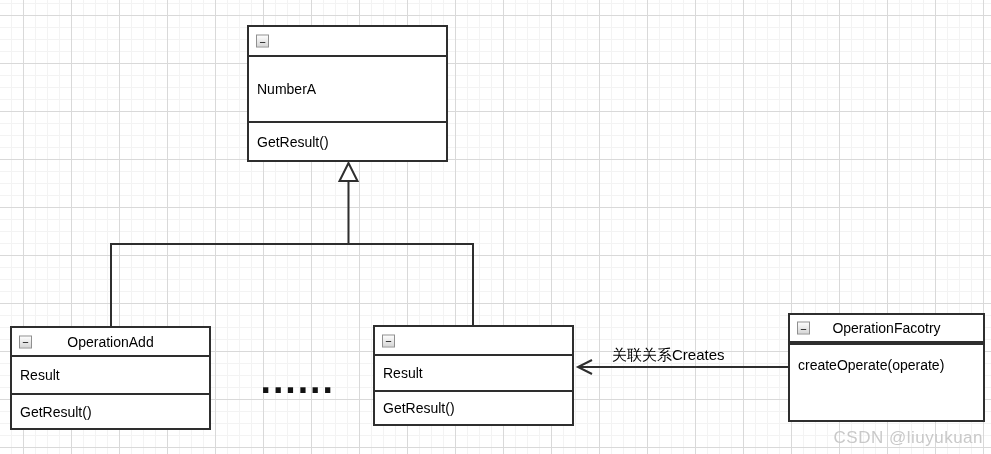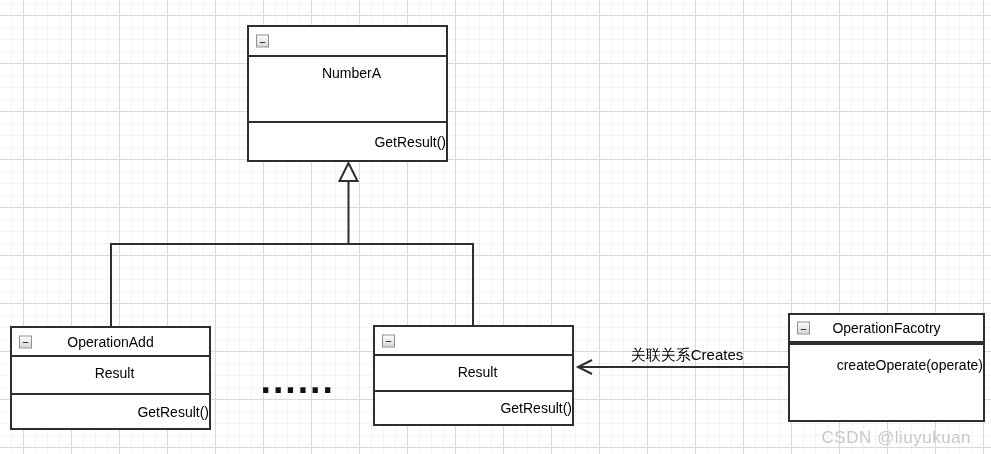--- a/index.html
+++ b/index.html
@@ -37,51 +37,51 @@
     display:flex;align-items:center;justify-content:center;
     flex:0 0 auto;
   }
   .collapse-btn{
     position:absolute;left:7px;top:50%;transform:translateY(-50%);
     width:13px;height:13px;border:1px solid #8f8f8f;
     background:linear-gradient(#fdfdfd,#d6d6d6);
     display:flex;align-items:center;justify-content:center;
     font-size:11px;line-height:10px;color:#000;cursor:pointer;
   }
-  .uml-fields{flex:1 1 auto;padding:0 0 0 8px;display:flex;flex-direction:row;justify-content:center;}
+  .uml-fields{flex:1 1 auto;padding:0 0 0 8px;display:flex;flex-direction:column;justify-content:center;}
   .uml-fields .line{line-height:33px;}
-  .uml-methods{border-top:2px solid var(--line);padding-left:8px;display:flex;align-items:center;flex:0 0 auto;justify-content:flex-end;}
+  .uml-methods{border-top:2px solid var(--line);padding-left:8px;display:flex;align-items:center;flex:0 0 auto;}
 
   .box-abstract{left:247px;top:25px;width:201px;height:137px;}
   .box-abstract .uml-title{height:30px;font-style:italic;}
   .box-abstract .uml-methods{height:39px;}
 
   .box-add{left:10px;top:326px;width:201px;height:104px;}
   .box-add .uml-title{height:29px;}
   .box-add .uml-methods{height:35px;}
 
   .box-sub{left:373px;top:325px;width:201px;height:101px;}
   .box-sub .uml-title{height:29px;}
   .box-sub .uml-methods{height:34px;}
 
   .box-factory{left:788px;top:313px;width:197px;height:109px;}
   .box-factory .uml-title{height:28px;}
   .box-factory .uml-methods{height:41px;}
 
   .assoc-label{
     position:absolute;left:612px;top:346px;width:150px;
-    text-align:center;font-size:15px;color:#000;
+    font-size:15px;color:#000;
   }
   .ellipsis-dots{
     position:absolute;left:260px;top:371px;
     font-size:30px;font-weight:bold;line-height:24px;letter-spacing:1px;color:#111;
     font-family:"DejaVu Sans",sans-serif;
   }
   .watermark{
-    position:absolute;right:20px;top:428px;
+    position:absolute;right:8px;top:428px;
     font-size:17px;color:var(--watermark);letter-spacing:0.5px;
   }
 </style>
 </head>
 <body>
 
 <div class="canvas">
 
   <svg class="connectors">
     <path class="wire" d="M348.5 181 L348.5 245 M110 244 L474 244 M111 243 L111 327 M473 243 L473 326"></path>

